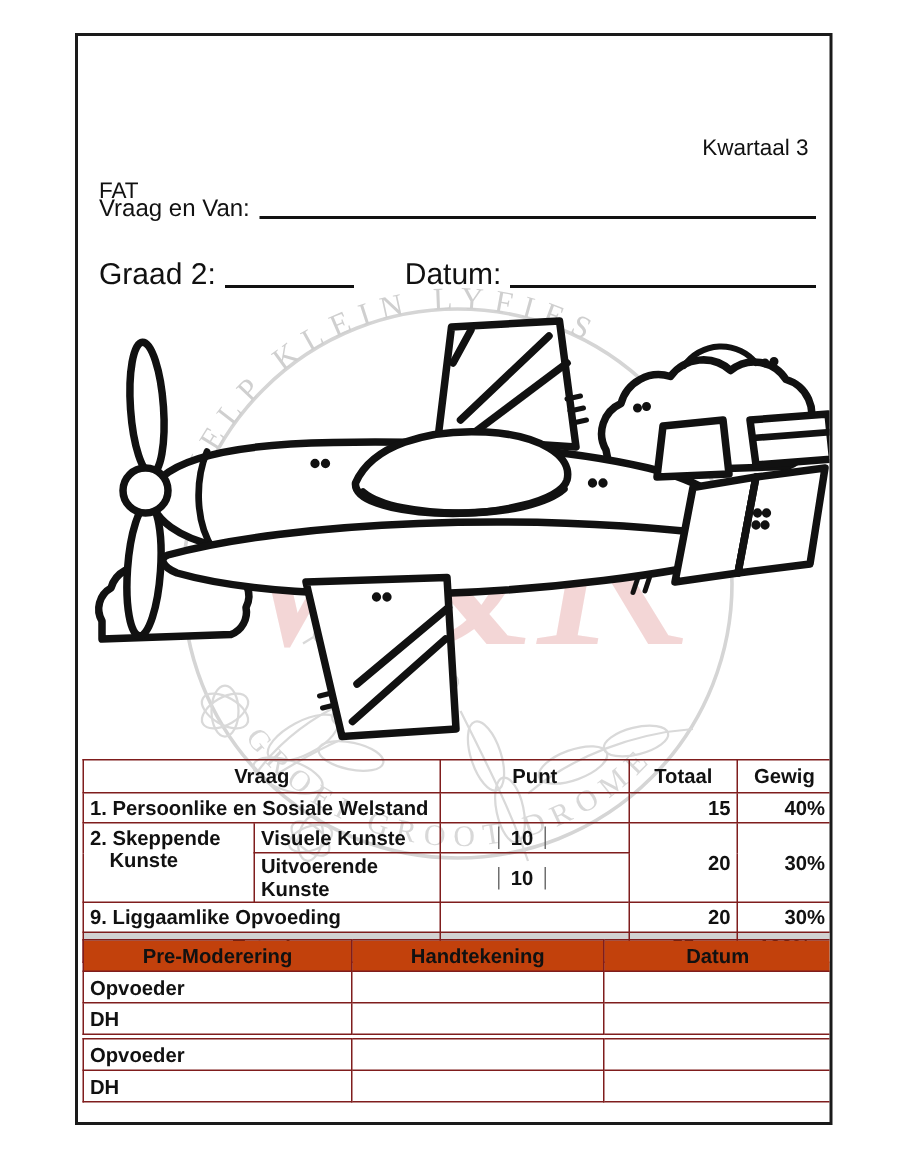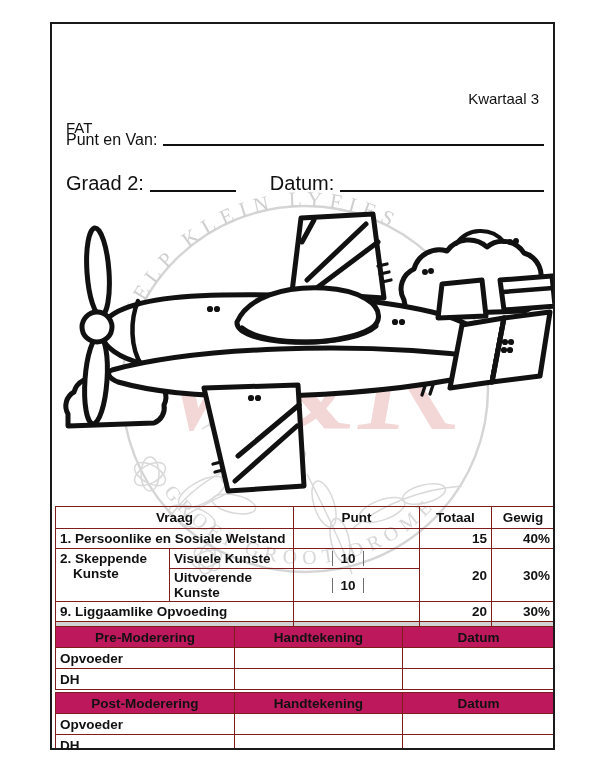--- a/index.html
+++ b/index.html
@@ -139,21 +139,21 @@
     left: 3px;
     width: 499px;
   }
   #pre-mod-table { top: 602px; }
   #post-mod-table { top: 668px; }
   .mod-table td {
     height: 18px;
     font-size: 13.5px;
   }
   .mod-table tr.head td {
-    background: #be185d;
+    background: #c2410c;
     text-align: center;
   }
   .mod-table td.rowlbl { text-align: left; }
 </style>
 </head>
 <body>
 
 <div id="page-sheet">
 
   <svg id="watermark" viewBox="0 0 505 430" xmlns="http://www.w3.org/2000/svg">
@@ -199,21 +199,21 @@
 
     <text x="253" y="255" text-anchor="middle" font-family="'Liberation Serif', serif" font-style="italic" font-size="150" fill="#f2d3d3" opacity="0.92">V&amp;K</text>
   </svg>
 
 
   <div class="fat-label">FAT</div>
 
   <div class="term-label">Kwartaal 3</div>
 
   <div class="name-row">
-    <span class="lbl">Punt en Van:</span>
+    <span class="lbl">Vraag en Van:</span>
     <span class="rule" style="flex:1 1 auto;"></span>
   </div>
 
   <div class="grade-row">
     <span class="lbl">Graad 2:</span>
     <span class="rule" style="width:86px; flex:0 0 86px;"></span>
     <span class="gap"></span>
     <span class="lbl">Datum:</span>
     <span class="rule" style="flex:1 1 auto;"></span>
   </div>
@@ -426,25 +426,20 @@
     </tbody>
   </table>
 
   <table class="tbl mod-table" id="post-mod-table">
     <colgroup>
       <col style="width:179px">
         <col style="width:168px">
         <col style="width:152px">
     </colgroup>
     <tbody>
-      <tr class="head">
-        <td>Post-Moderering</td>
-        <td>Handtekening</td>
-        <td>Datum</td>
-      </tr>
       <tr>
         <td class="rowlbl">Opvoeder</td>
         <td></td>
         <td></td>
       </tr>
       <tr>
         <td class="rowlbl">DH</td>
         <td></td>
         <td></td>
       </tr>

